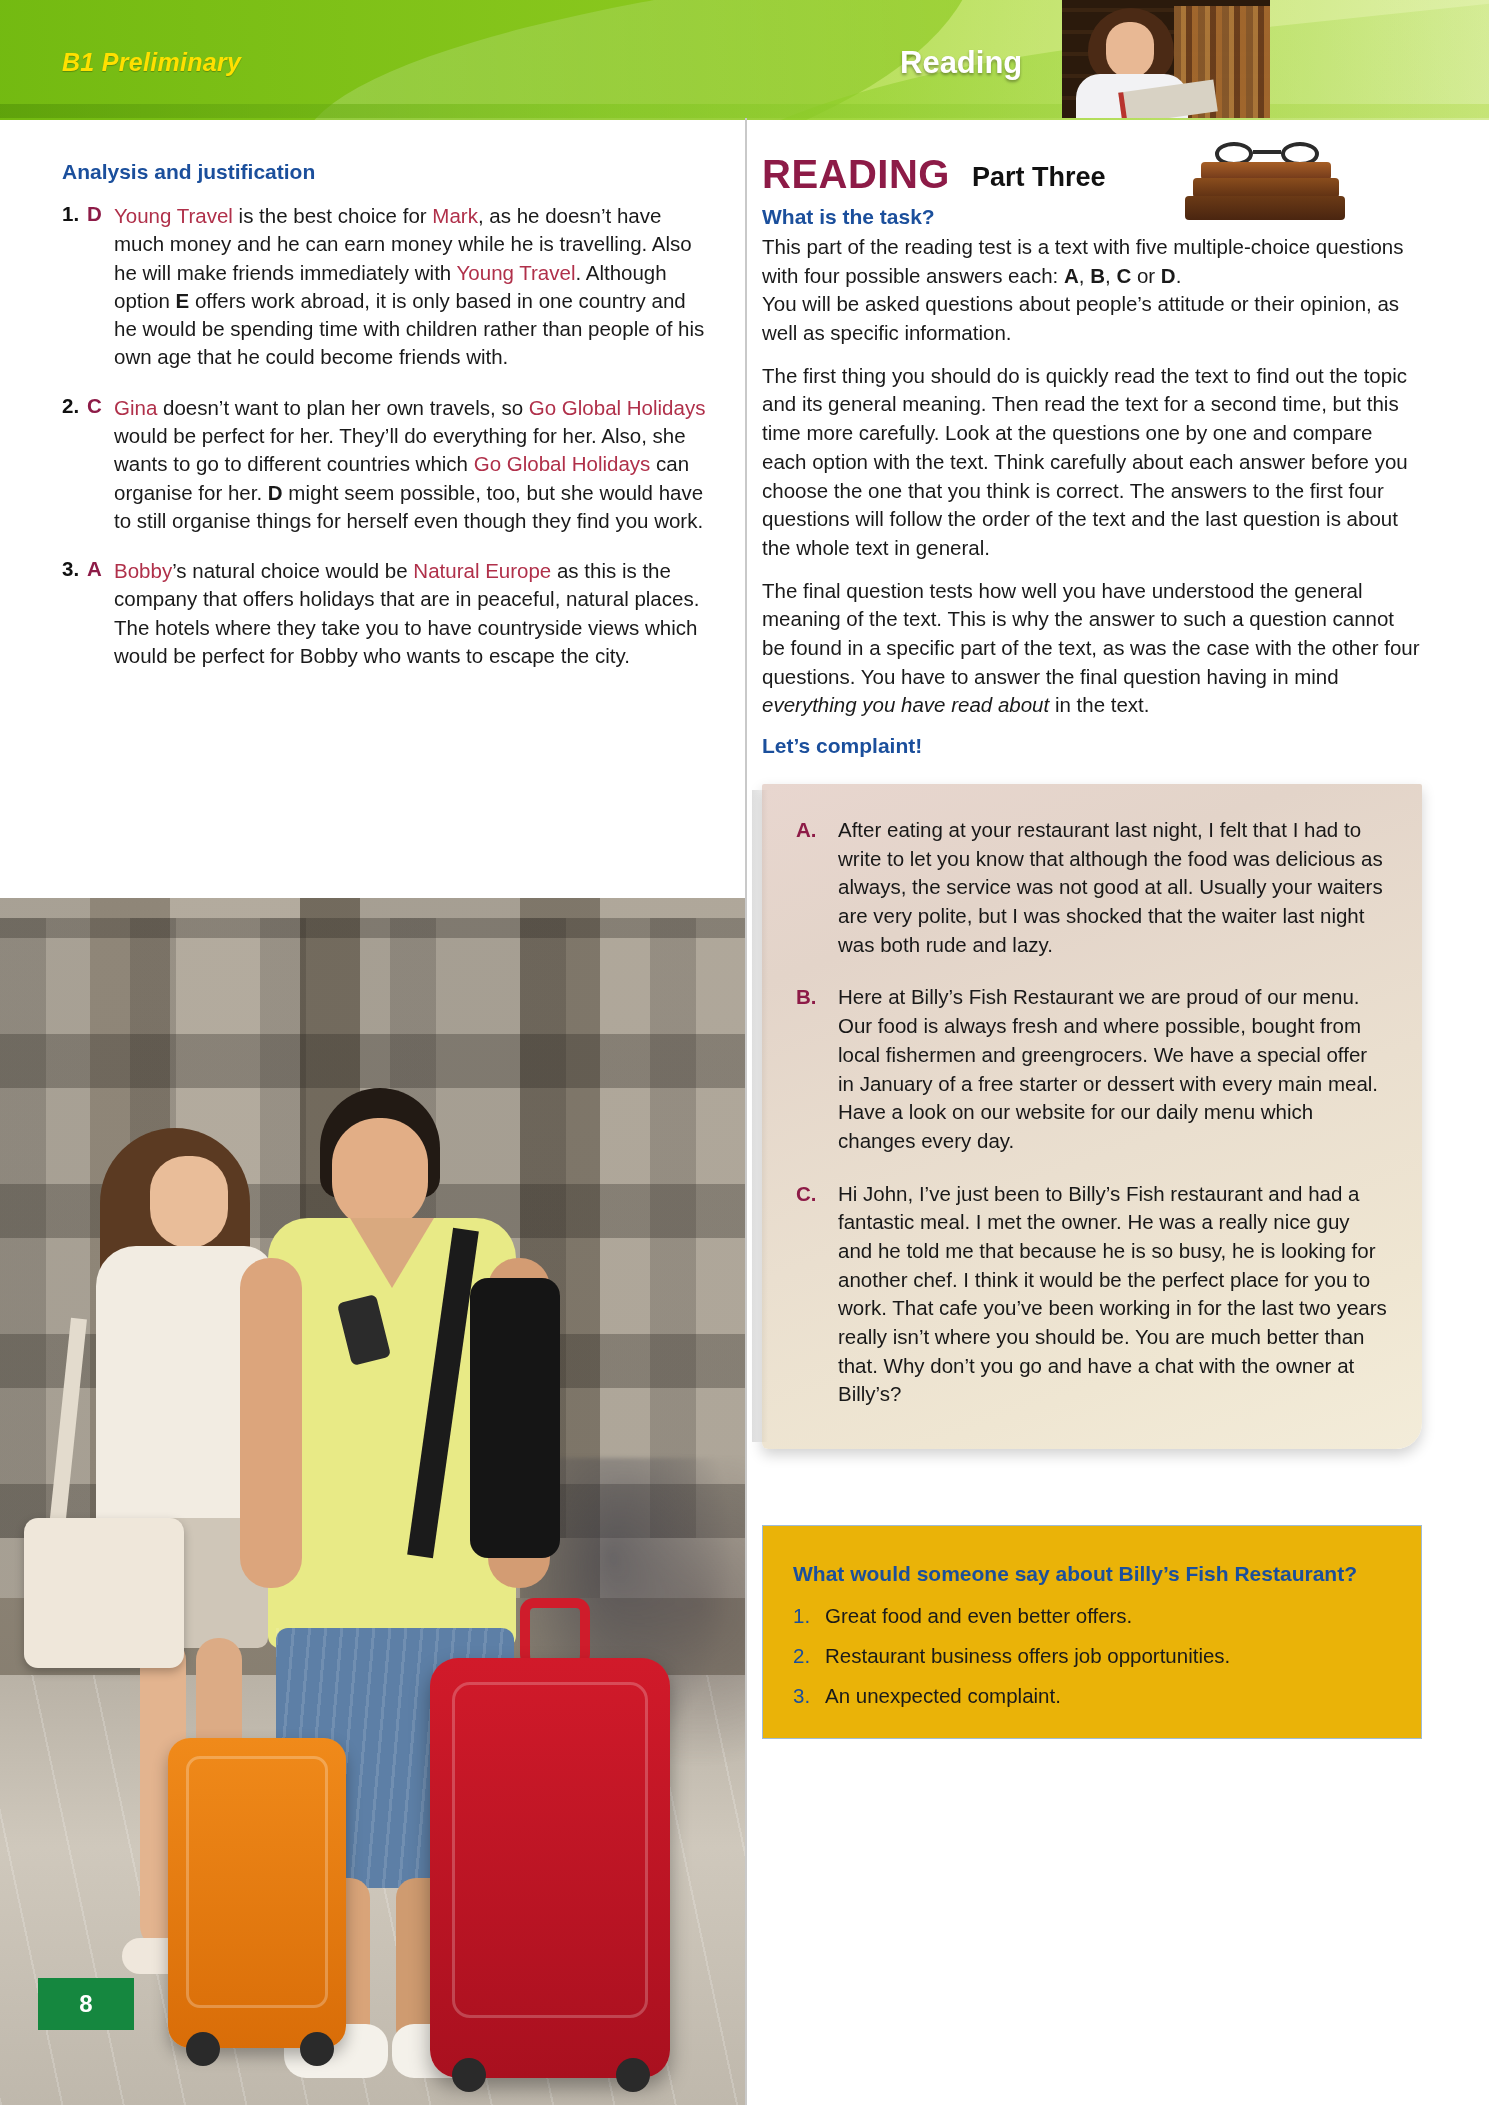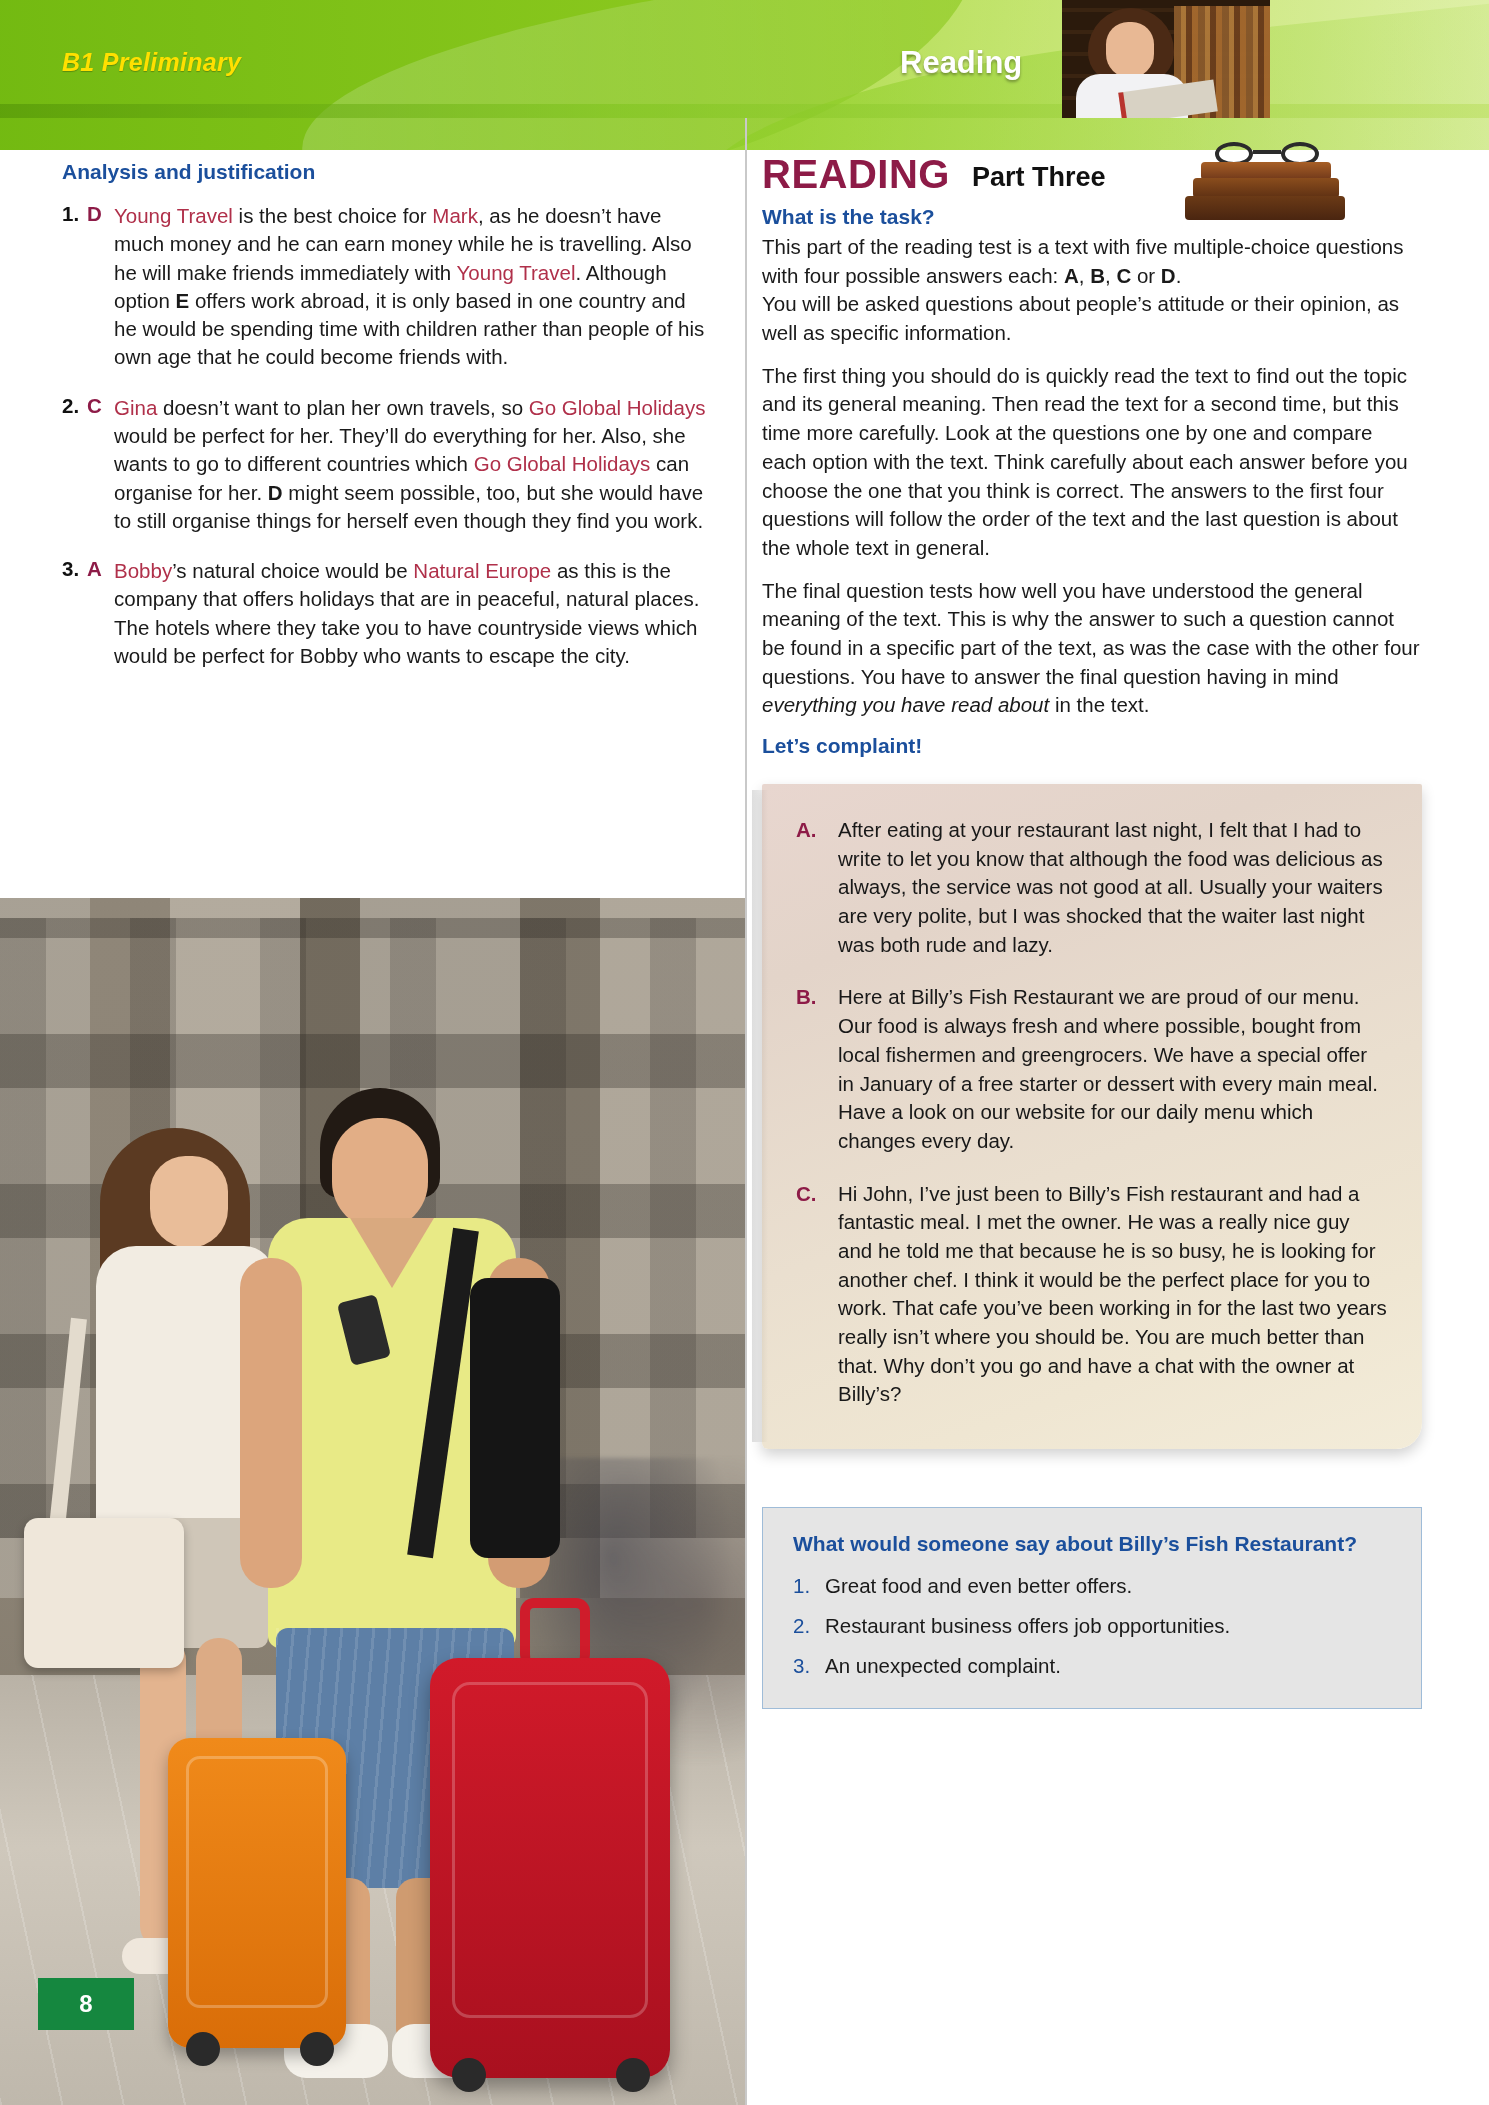--- a/index.html
+++ b/index.html
@@ -7,21 +7,21 @@
   body {
     width: 1489px; height: 2105px;
     font-family: "Liberation Sans", sans-serif;
     background: #ffffff;
     position: relative;
     overflow: hidden;
   }
 
   
   .header {
-    position: absolute; left:0; top:0; width:1489px; height:150px;
+    position: absolute; left:0; top:0; width:1489px; height:120px;
     overflow: hidden;
     background: linear-gradient(100deg, #7cc21a 0%, #8fcf26 28%, #a9d93e 52%, #c3e46a 72%, #dff0a8 100%);
   }
   .header .swoosh1 {
     position:absolute; left:-120px; top:-220px; width:1100px; height:430px;
     background: linear-gradient(90deg, #6fb70f, #93cd22);
     border-radius: 0 0 70% 60%;
     transform: rotate(-4deg);
     opacity: .95;
   }
@@ -234,23 +234,23 @@
   .texts-card:before{
     content:""; position:absolute; left:-10px; top:6px; width:16px; height:98%;
     background: linear-gradient(90deg, rgba(0,0,0,.12), rgba(0,0,0,0));
   }
   .tc-item { position:relative; padding-left:42px; margin-bottom:24px; font-size:20.5px; line-height:1.4; color:#181818; }
   .tc-item:last-child { margin-bottom:0; }
   .tc-item .tc-letter { position:absolute; left:0; top:0; font-weight:bold; color:#8d1b47; font-size:20.5px; }
 
   
   .q-box {
-    margin-top:58px; width:660px;
-    border:1px solid #9fbcd8; background:#e5e5e5;
-    padding:24px 30px 30px 30px;
+    margin-top:76px; width:660px;
+    border:1px solid #9fbcd8; background:#eab308;
+    padding:36px 30px 30px 30px;
   }
   .q-title { color:#1b4f9c; font-weight:bold; font-size:21px; margin-bottom:18px; }
   .q-item { position:relative; padding-left:32px; margin-bottom:16px; font-size:20.5px; color:#1a1a1a; }
   .q-item:last-child { margin-bottom:0; }
   .q-item .q-num { position:absolute; left:0; top:0; color:#1b4f9c; }
 </style>
 </head>
 <body>
 
 <div class="header">

